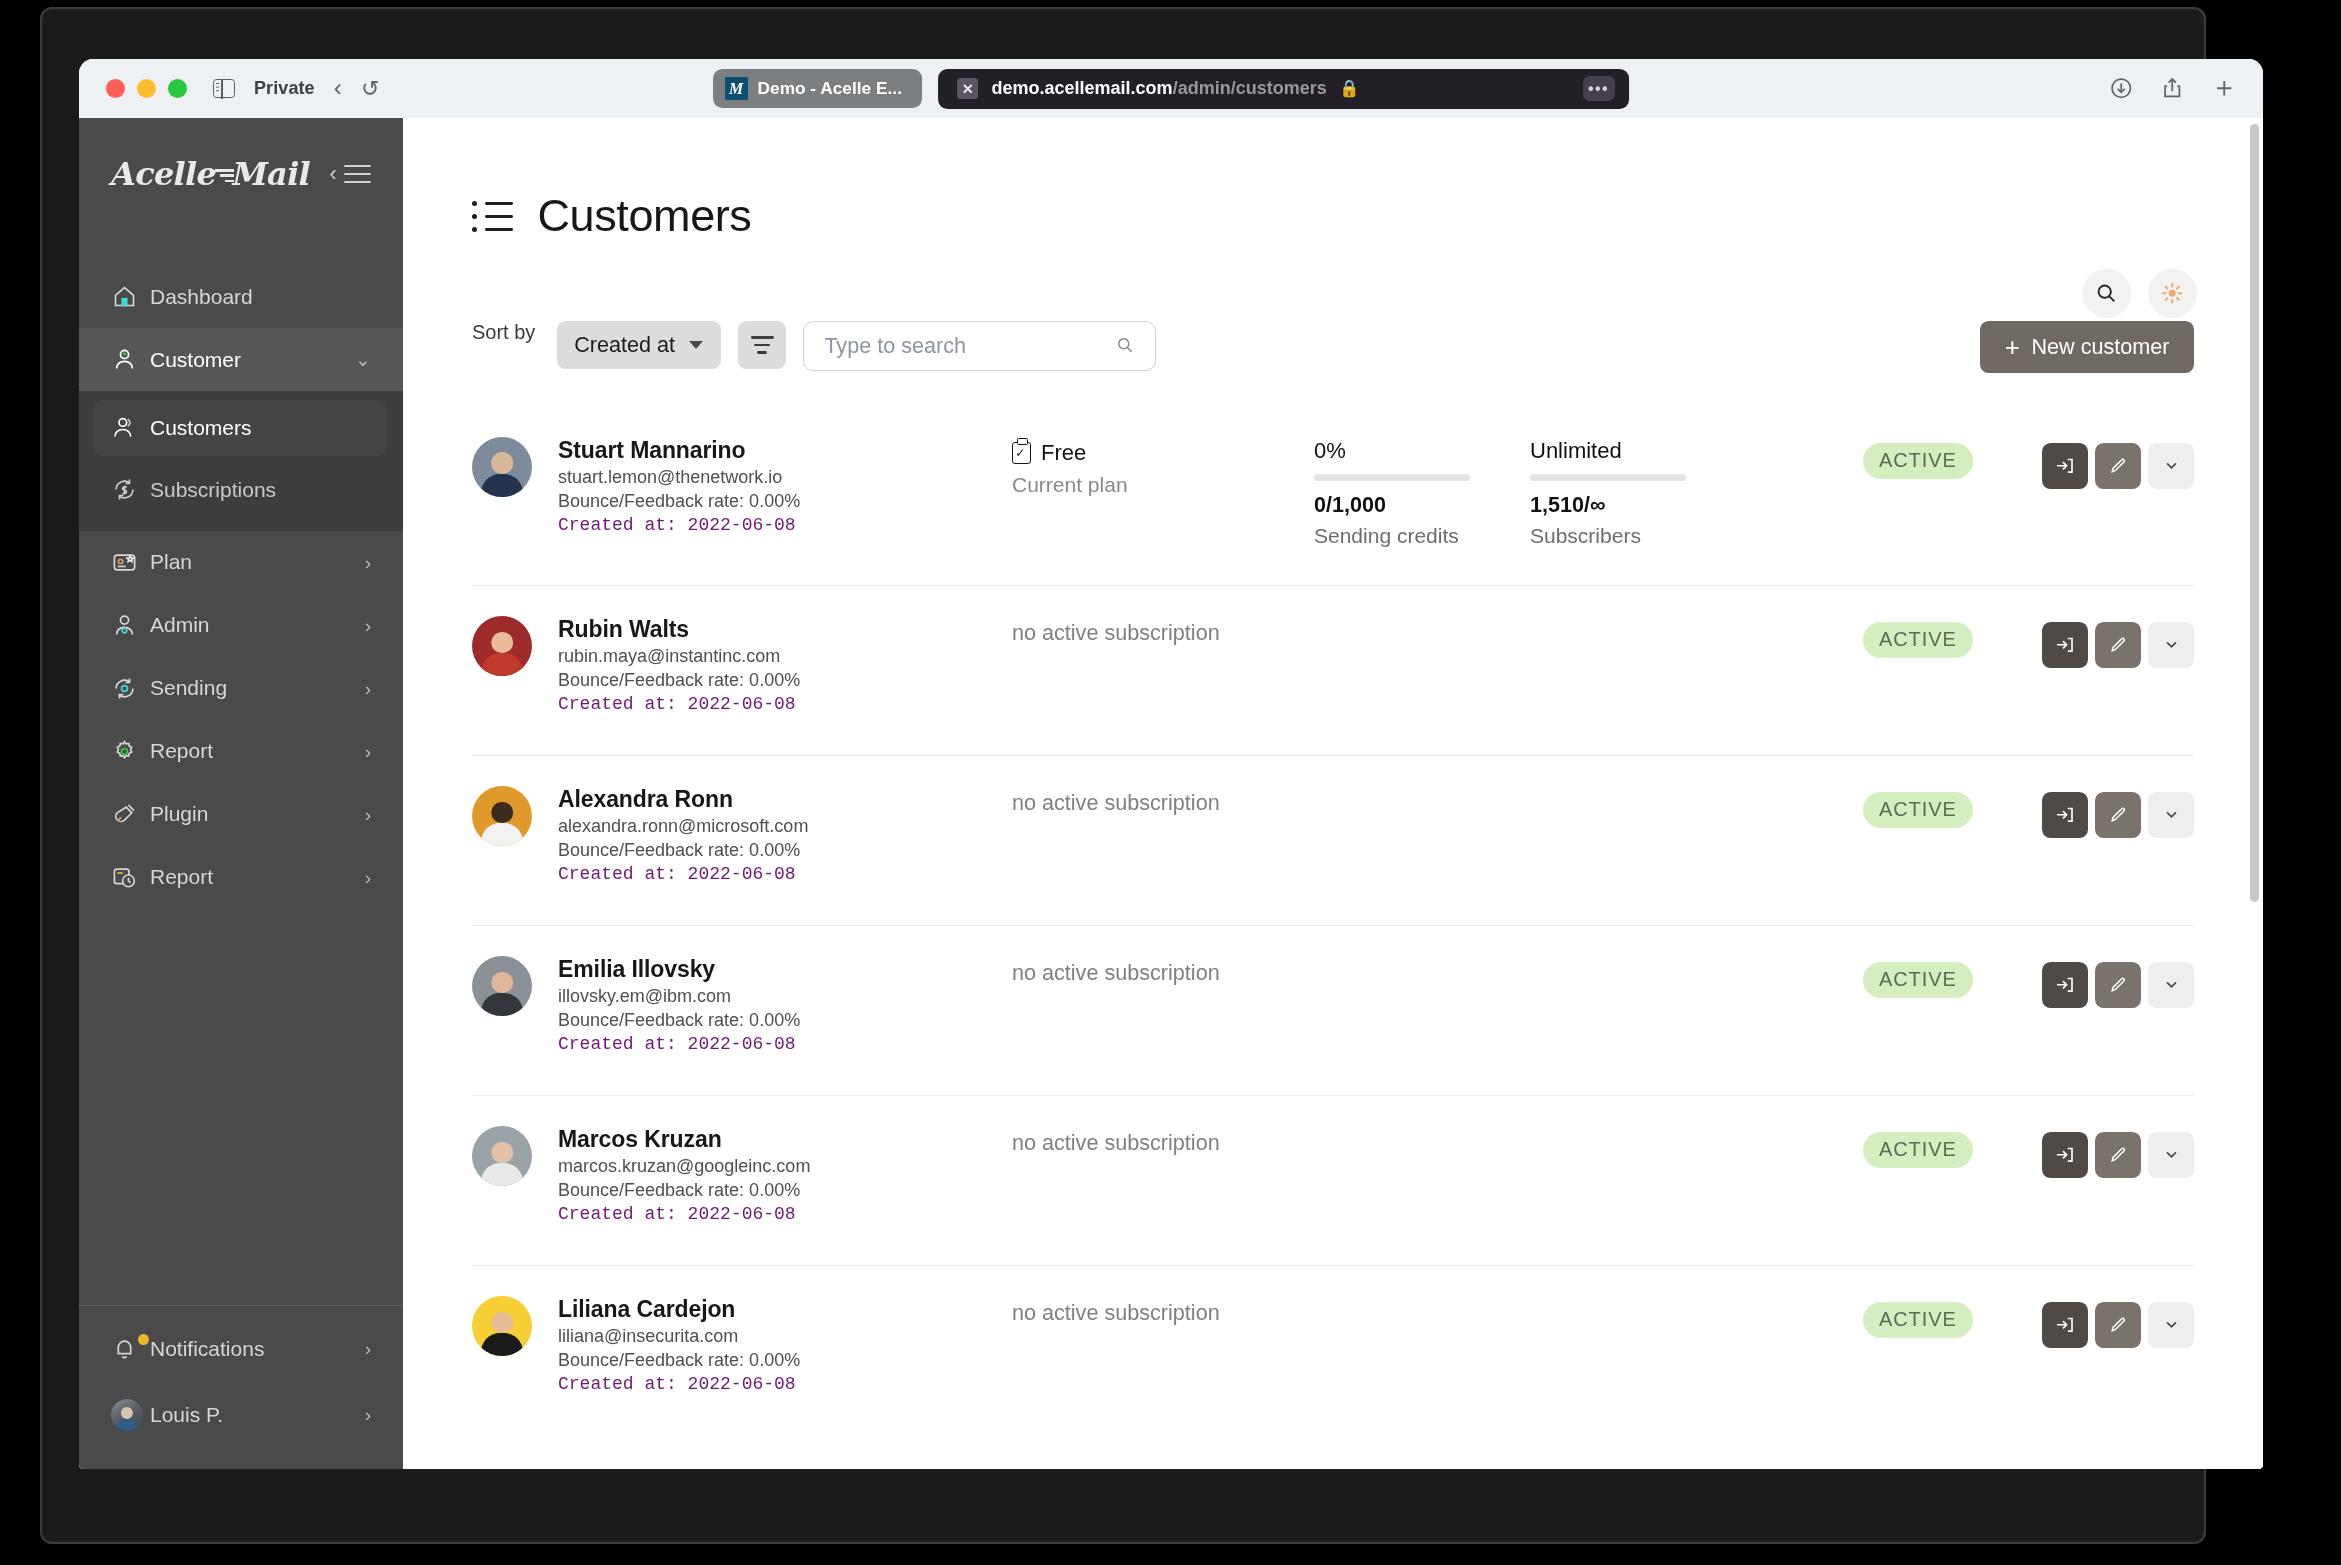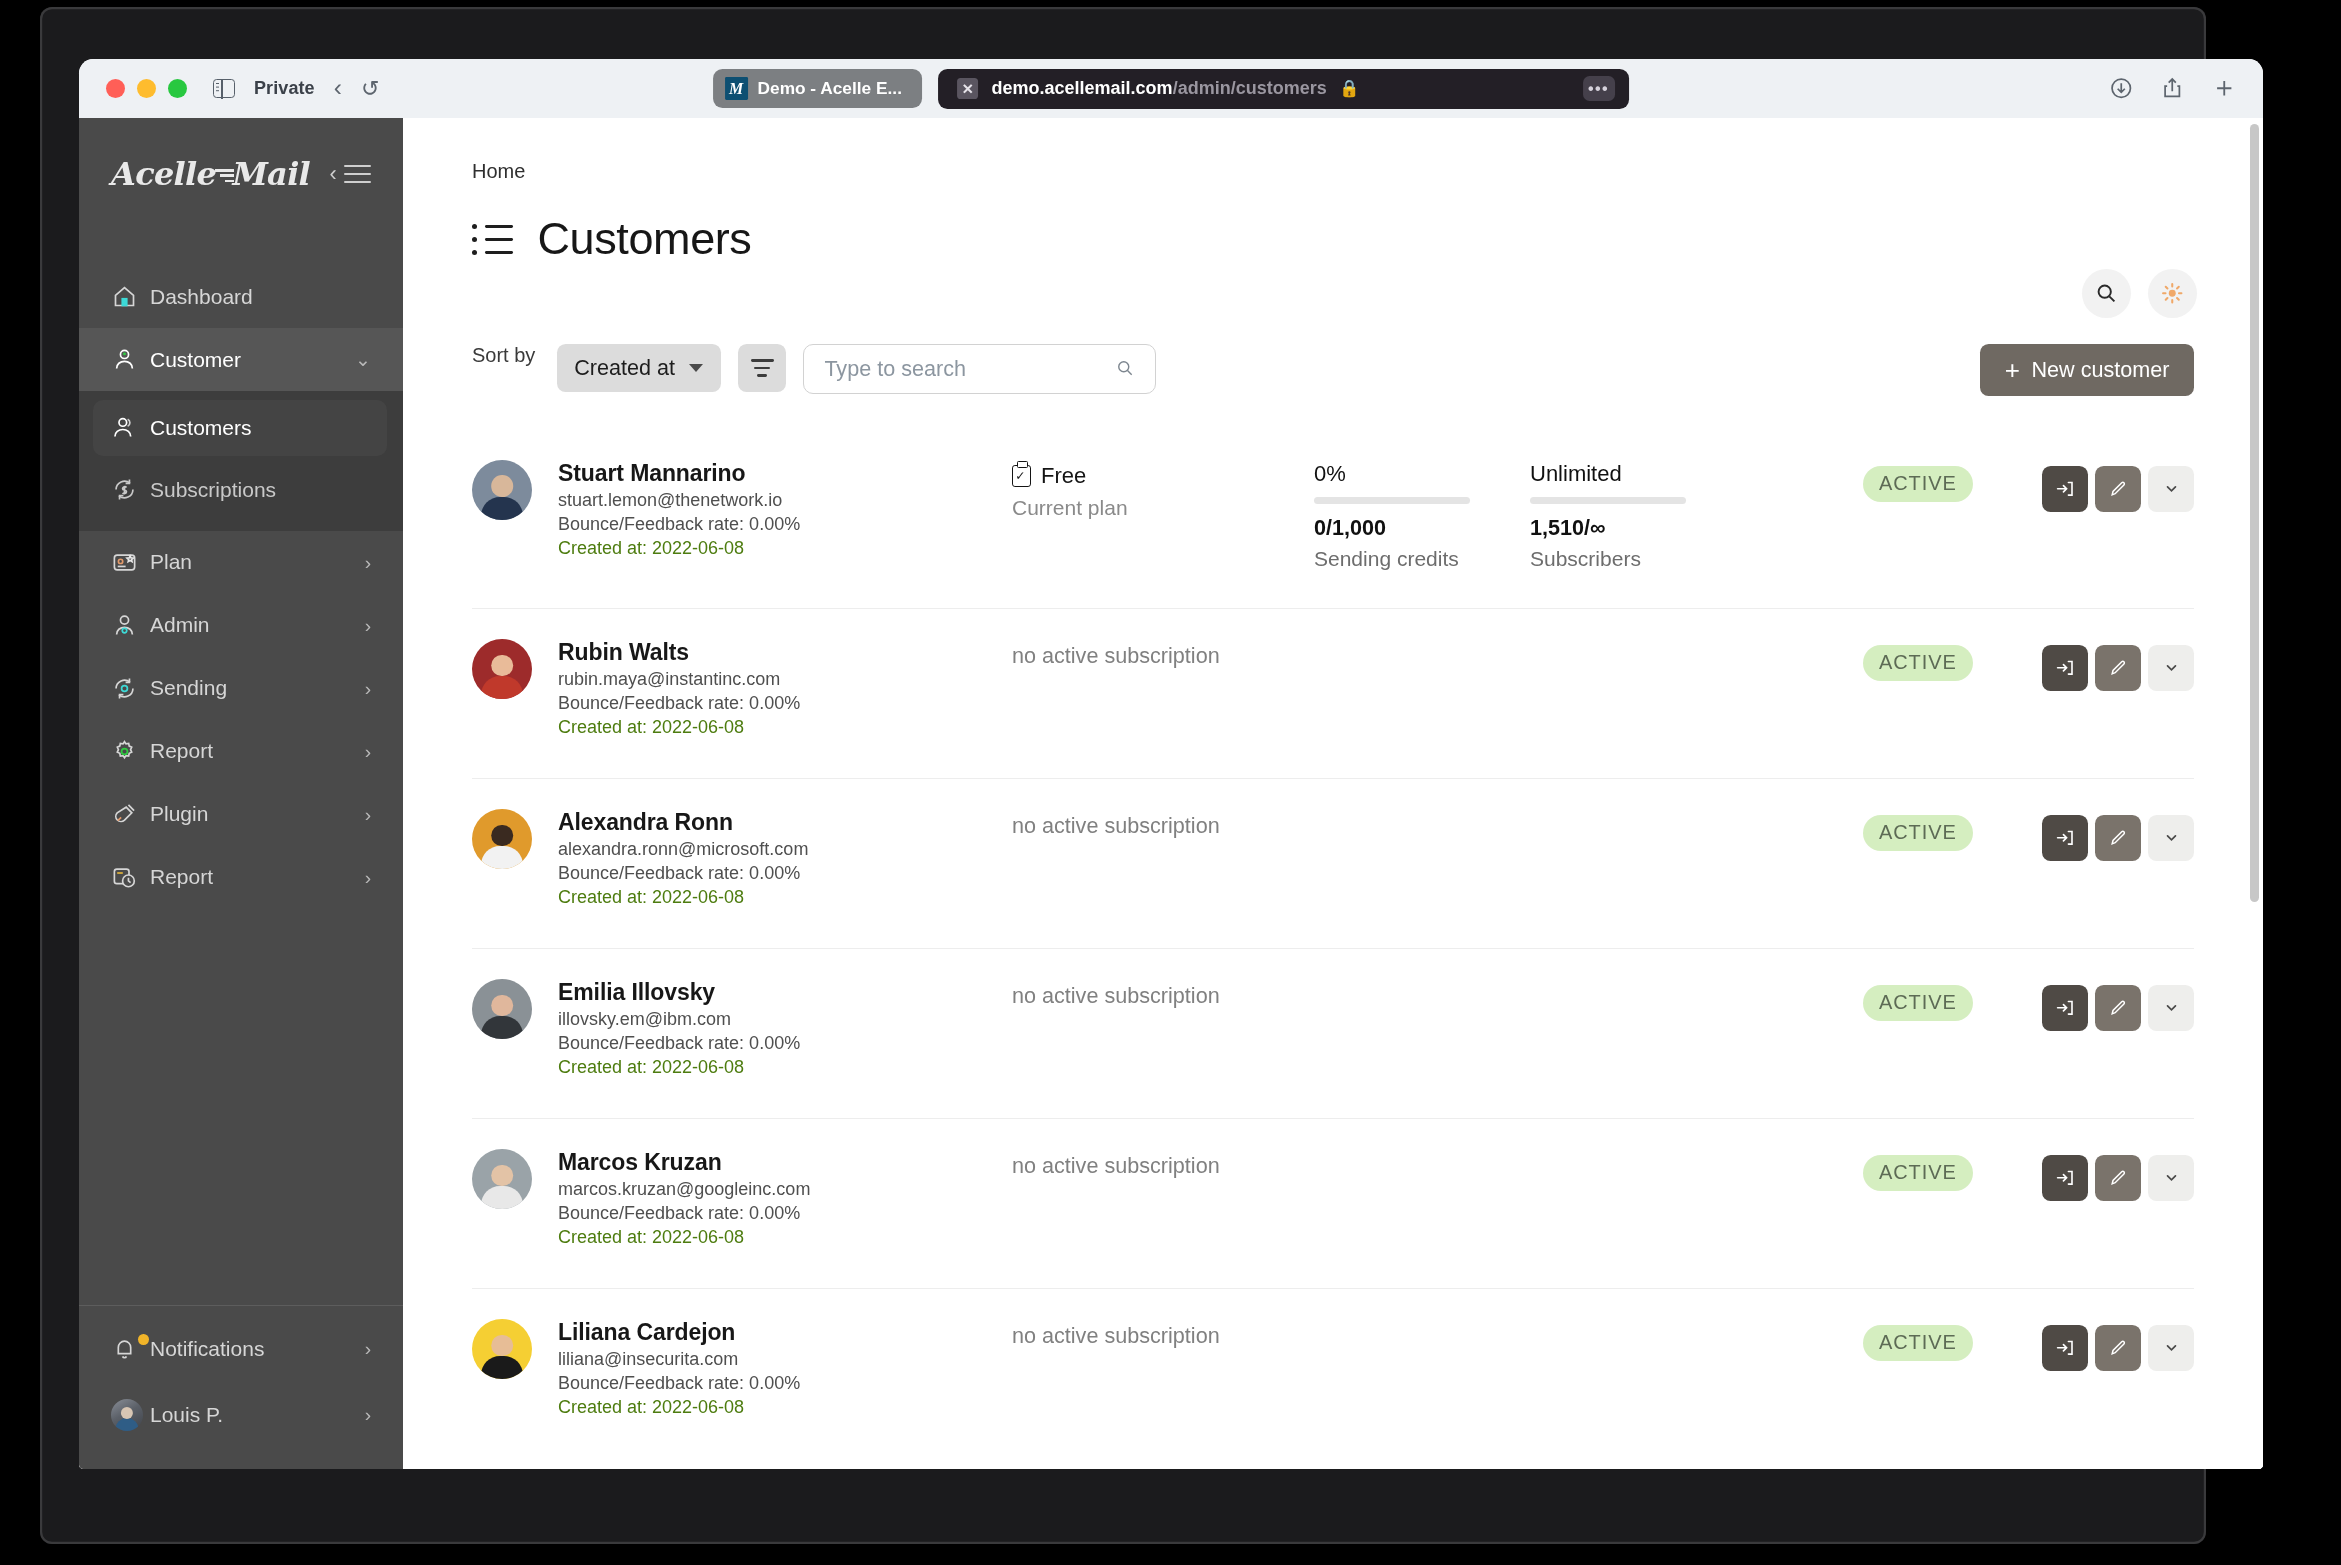--- a/index.html
+++ b/index.html
@@ -212,21 +212,21 @@
     min-height: 170px;
     position: relative;
   }
   .row:first-child { border-top: 0; padding-top: 21.6px; }
   .col-person { width: 540px; flex: 0 0 540px; display: flex; gap: 26px; }
   .avatar { width: 60px; height: 60px; border-radius: 50%; flex: 0 0 60px; position: relative; overflow: hidden; }
   .av-head { position: absolute; left: 50%; top: 26%; transform: translateX(-50%); width: 21.6px; height: 21.6px; border-radius: 50%; }
   .av-body { position: absolute; left: 50%; bottom: -7.2px; transform: translateX(-50%); width: 42px; height: 30px; border-radius: 19px 19px 0 0; }
   .person-name { font-size: 23px; font-weight: 700; color: #171717; letter-spacing: -0.1px; }
   .person-line { font-size: 18px; color: #4f4f4f; margin-top: 3px; }
-  .person-line.muted { color: #4d7c0f; }
+  .person-line.muted { color: #701a75; font-family: Liberation Mono, monospace; }
 
   .col-plan { width: 302px; flex: 0 0 302px; padding-top: 2.9px; }
   .plan-head { display: flex; align-items: center; gap: 10px; font-size: 22px; color: #141414; }
   .clip-ico { width: 19px; height: 22px; border: 1.9px solid #141414; border-radius: 2.9px; position: relative; }
   .clip-ico::before { content:""; position:absolute; left: 4.3px; top: -4.3px; width: 8.6px; height: 5px; border: 1.9px solid #141414; border-radius: 1.4px; background: #fff; }
   .clip-ico::after { content:"✓"; position:absolute; left: 2.2px; top: 2.9px; font-size: 12.2px; color: #141414; }
   .plan-sub { font-size: 21px; color: #8a8a8a; margin-top: 7.2px; }
   .no-sub { font-size: 21.6px; color: #808080; padding-top: 4.3px; }
 
   .metric { width: 216px; flex: 0 0 216px; padding-top: 1.4px; }
@@ -486,21 +486,20 @@
           </div>
           <div class="round-btn">
             <svg width="24.5" height="24.5" viewBox="0 0 24 24" fill="none" stroke="#f0a868" stroke-width="2" stroke-linecap="round">
                 <circle cx="12" cy="12" r="3.4" fill="#f0a868" stroke="none"></circle>
                 <path d="M12 3v2.4M12 18.6V21M3 12h2.4M18.6 12H21M5.6 5.6l1.7 1.7M16.7 16.7l1.7 1.7M18.4 5.6l-1.7 1.7M7.3 16.7l-1.7 1.7"></path>
               </svg>
           </div>
         </div>
 
         <div class="main-inner">
-          <div class="breadcrumb">Home</div>
 
           <div class="page-title-row">
             <span class="title-ico">
               <span class="ln">
                   <span class="bullet"></span>
                   <span class="bar"></span>
                 </span>
               <span class="ln">
                   <span class="bullet"></span>
                   <span class="bar"></span>

